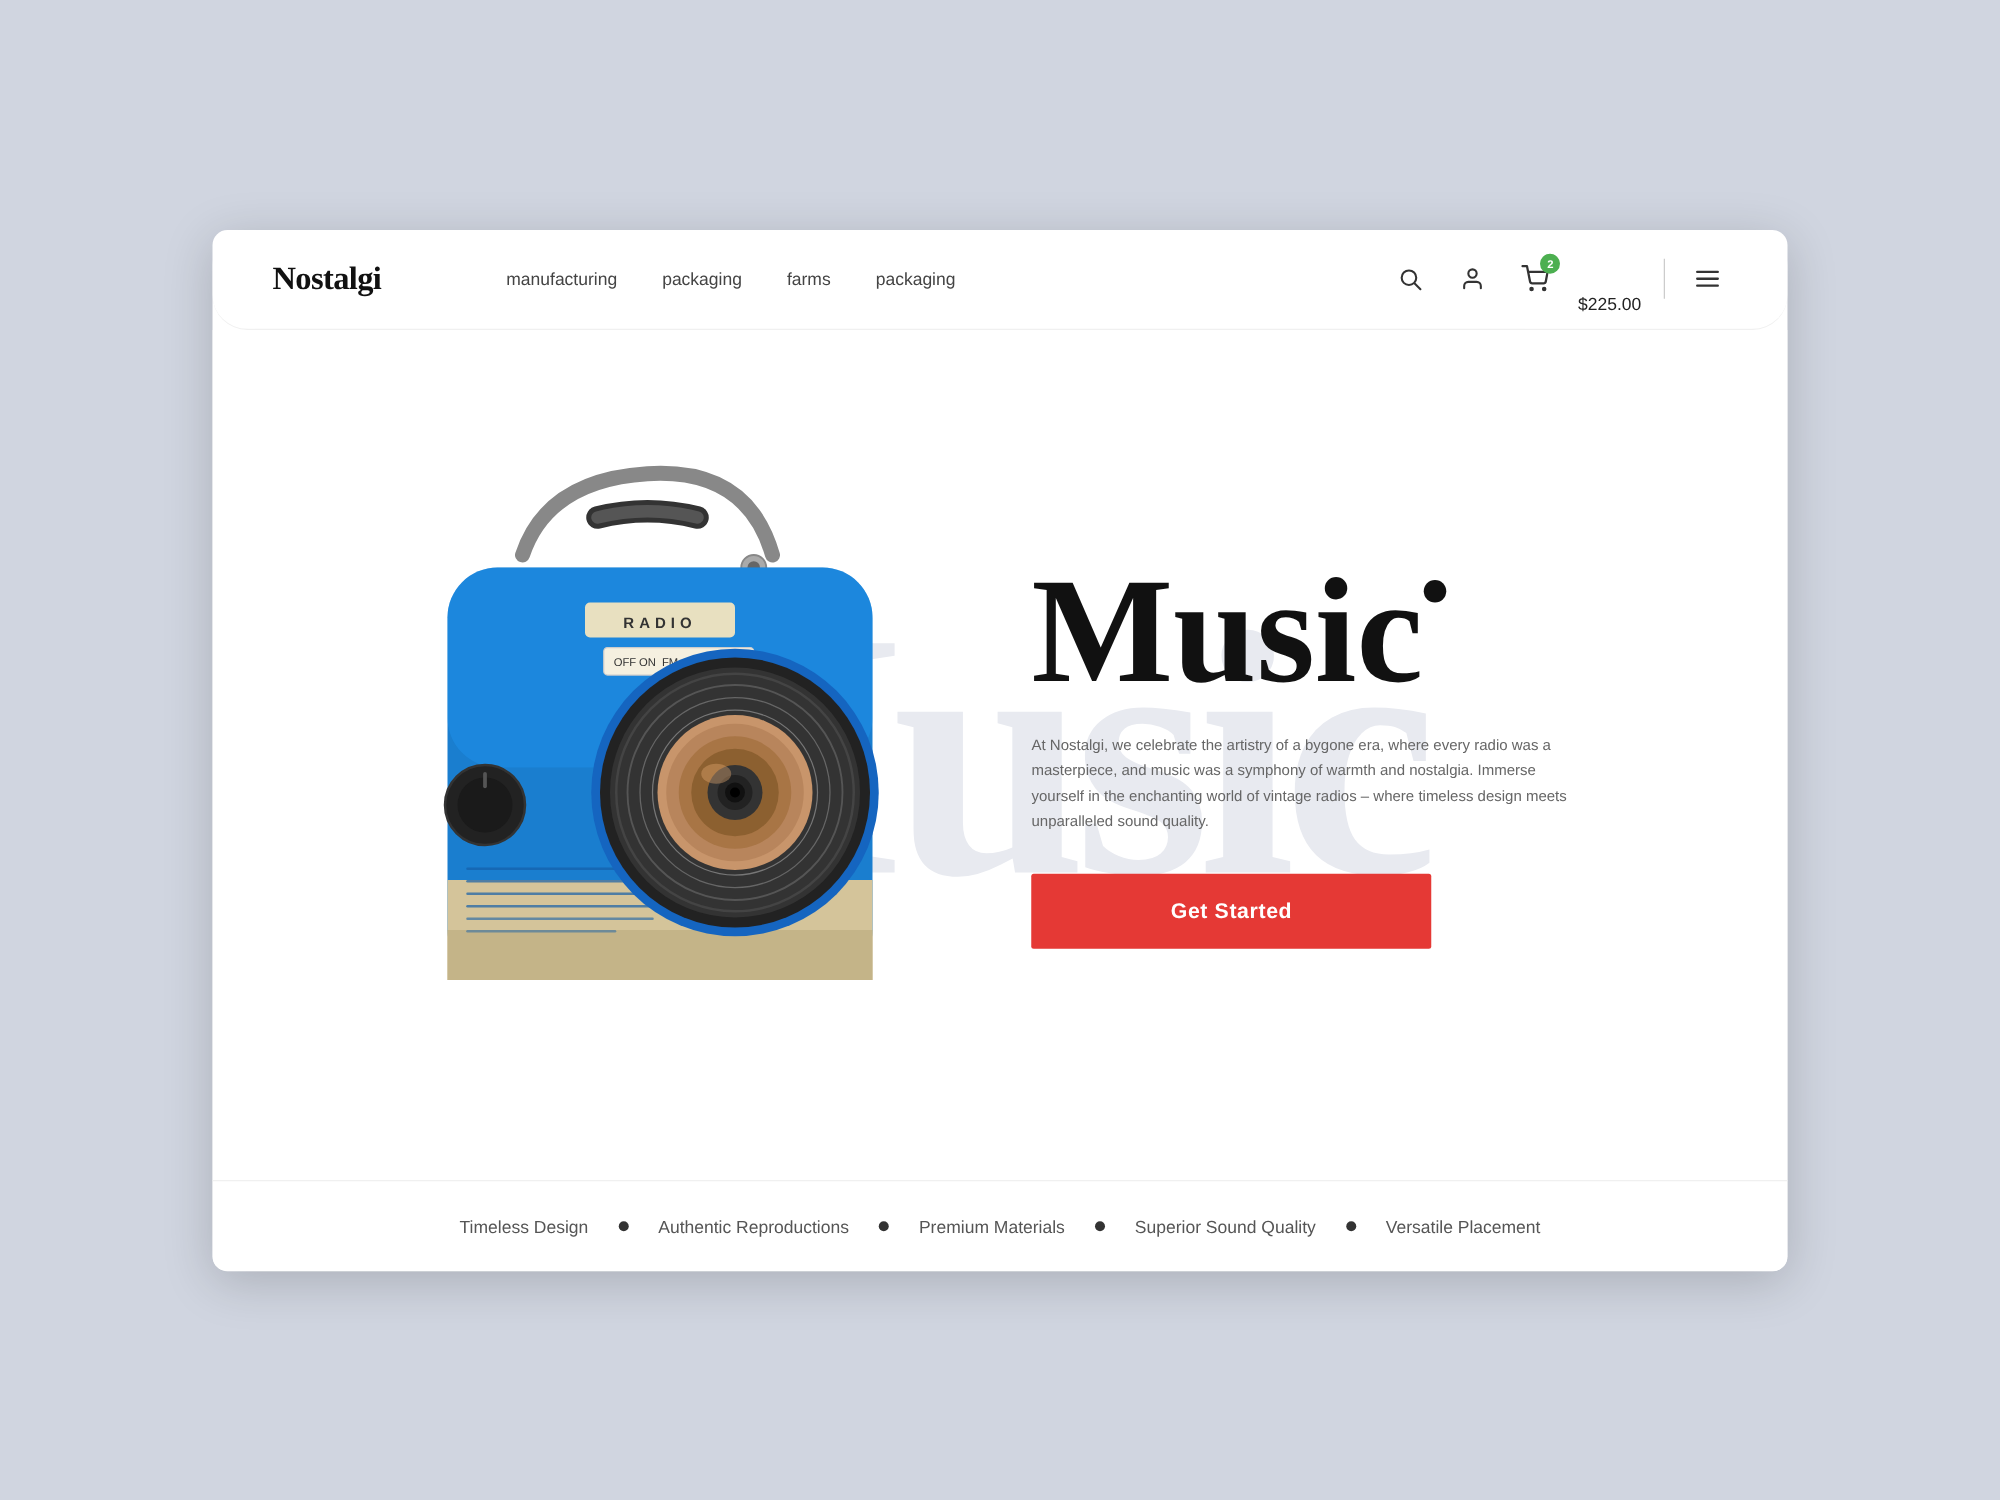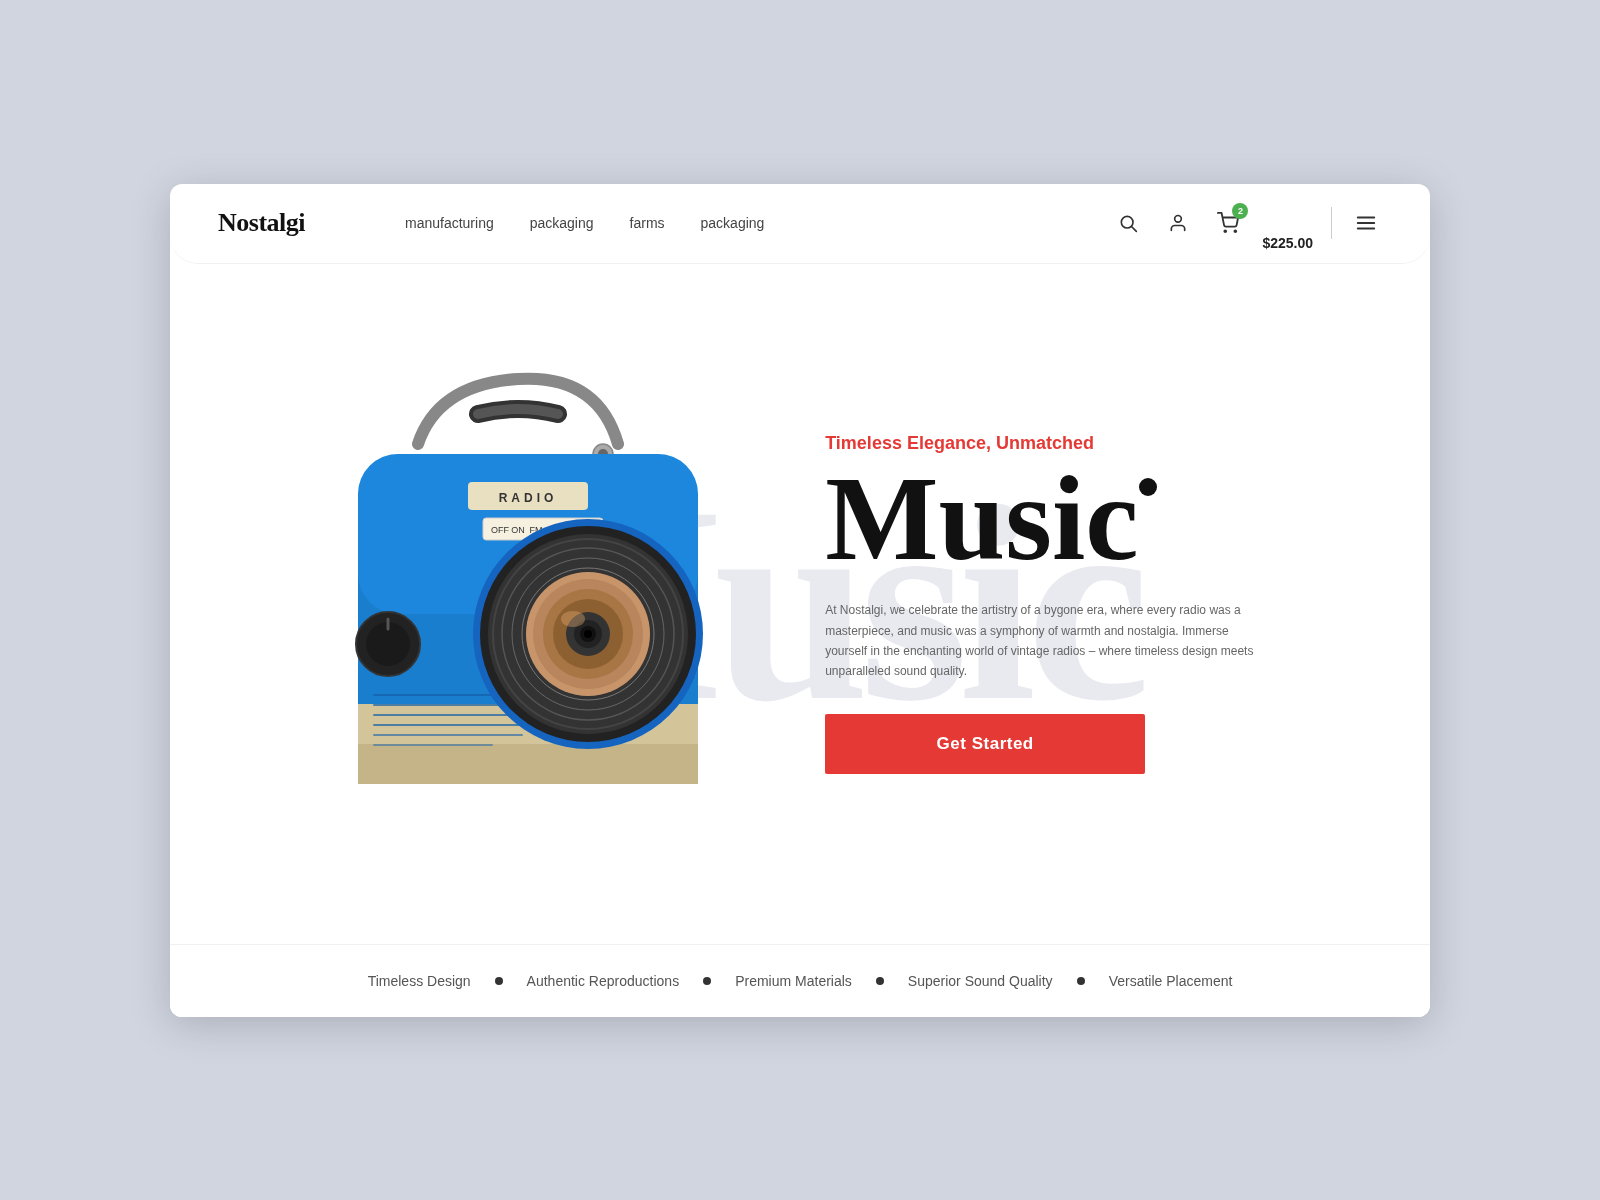--- a/index.html
+++ b/index.html
@@ -91,21 +91,21 @@
       width: 16px;
       height: 16px;
       border-radius: 50%;
       display: flex;
       align-items: center;
       justify-content: center;
     }
 
     .price-tag {
       font-size: 14px;
-      font-weight: 700;
+      font-weight: 400;
       color: #222;
       margin-top: 40px;
     }
 
     .divider-v {
       width: 1px;
       height: 32px;
       background: #ccc;
     }
 
@@ -357,21 +357,20 @@
             <ellipse cx="295" cy="265" rx="12" ry="8" fill="#e0a870" opacity="0.4"></ellipse>
 
             <circle cx="110" cy="290" r="32" fill="#222" stroke="#333" stroke-width="2"></circle>
             <circle cx="110" cy="290" r="22" fill="#1a1a1a"></circle>
             <line x1="110" y1="265" x2="110" y2="275" stroke="#555" stroke-width="3" stroke-linecap="round"></line>
           </svg>
         </div>
       </div>
 
       <div class="hero-text">
-        <p class="tagline">Timeless Elegance, Unmatched</p>
 
         <div class="hero-title">
           <span>Music</span><span class="title-dot"></span>
         </div>
 
         <p class="hero-desc">At Nostalgi, we celebrate the artistry of a bygone era, where every radio was a masterpiece, and music was a symphony of warmth and nostalgia. Immerse yourself in the enchanting world of vintage radios – where timeless design meets unparalleled sound quality.</p>
 
         <button class="cta-btn">Get Started</button>
       </div>
     </div>

